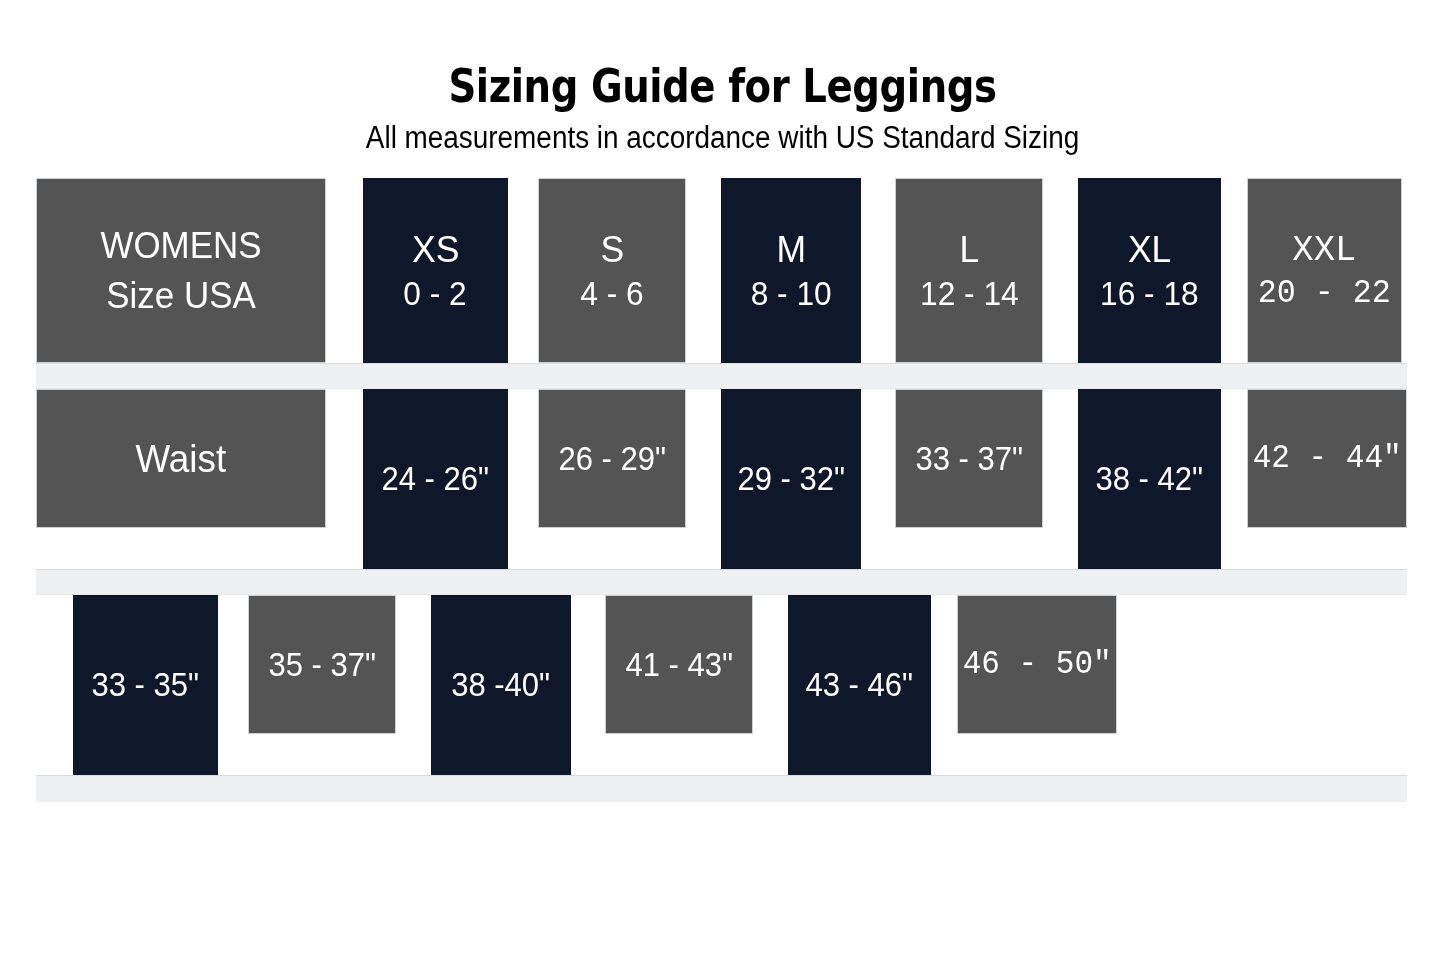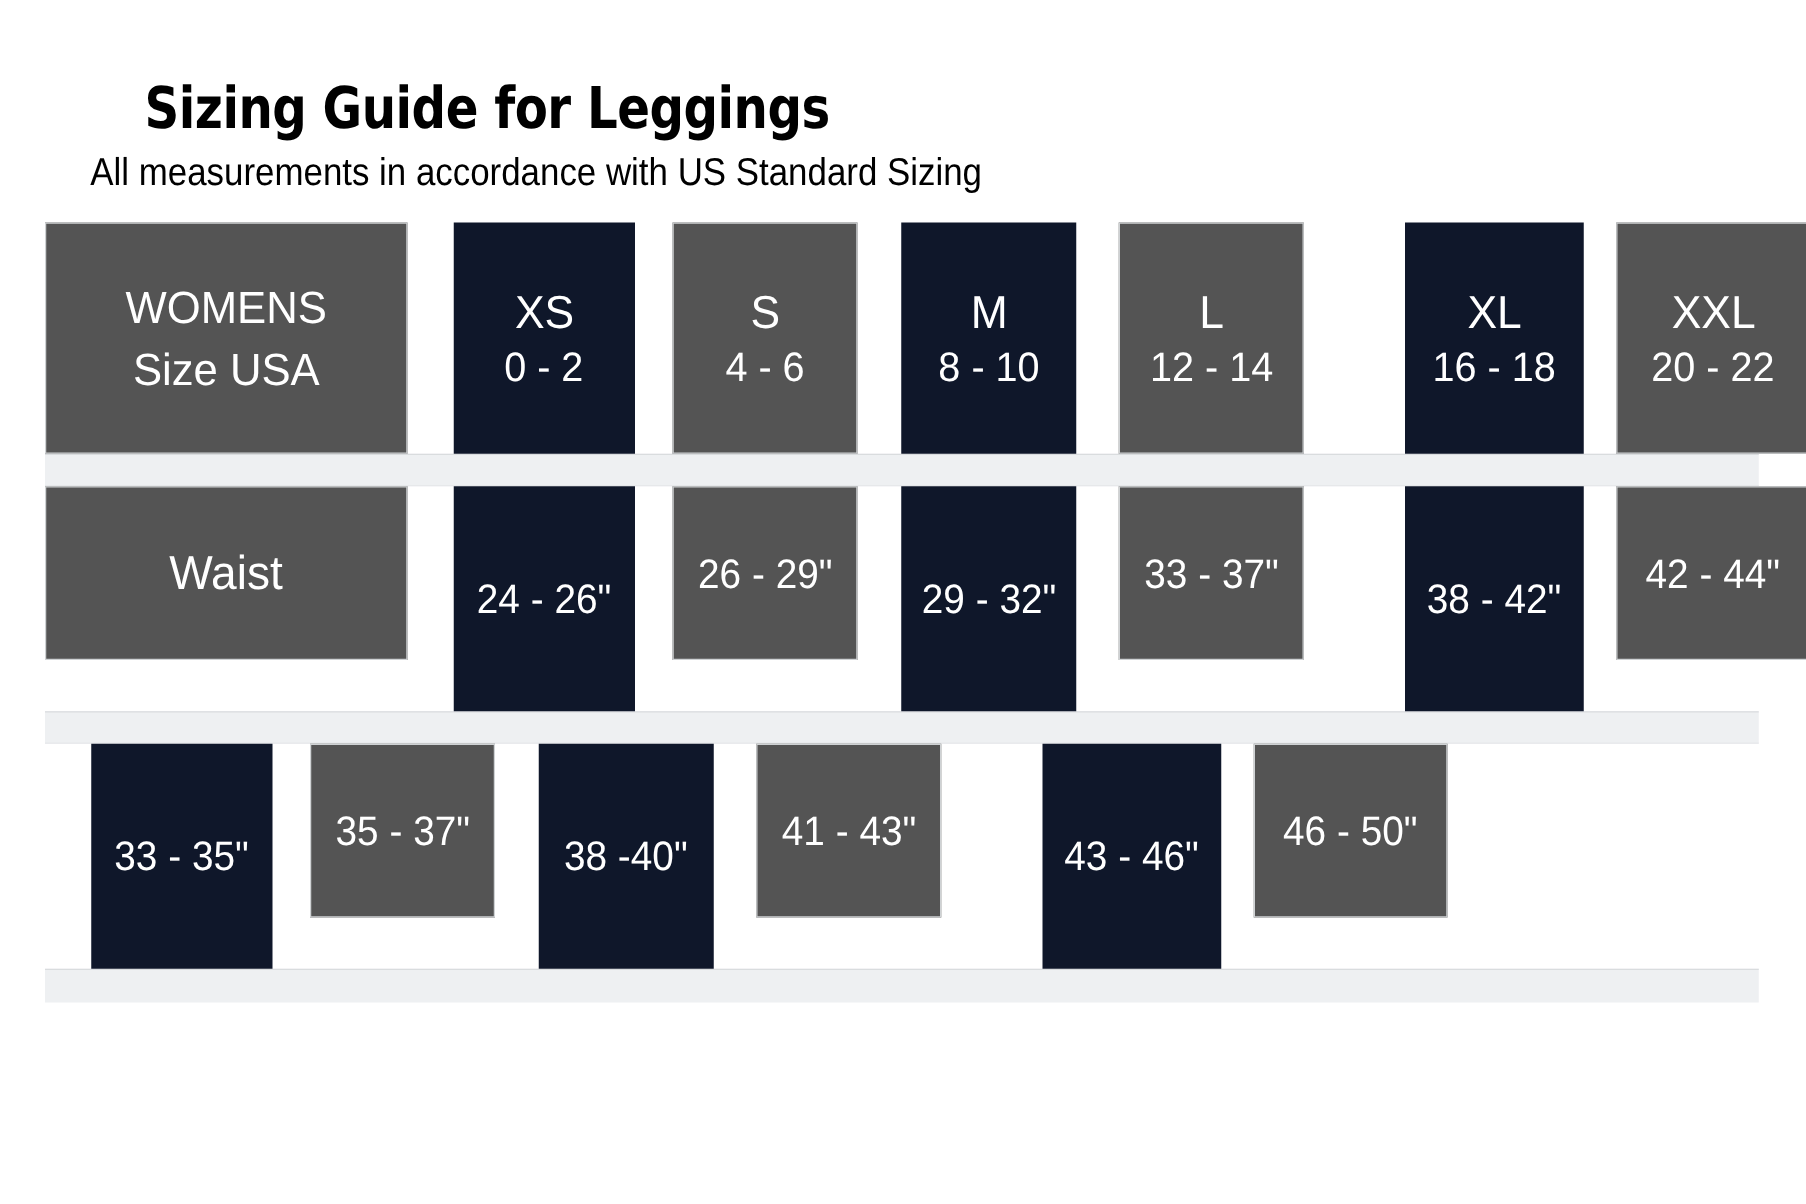--- a/index.html
+++ b/index.html
@@ -22,21 +22,21 @@
     height: 963px;
     background: #ffffff;
   }
 
   
   .heading {
     position: absolute;
     top: 58px;
     left: 0;
     width: 1445px;
-    text-align: left;
+    text-align: center;
   }
   .title {
     font-family: "DejaVu Sans", sans-serif;
     font-weight: 700;
     font-size: 46px;
     line-height: 56px;
     letter-spacing: -0.5px;
     color: #000000;
     transform: scaleX(0.84);
     transform-origin: center top;
@@ -101,22 +101,22 @@
 
   
   .sp { flex: 0 0 auto; background: transparent; }
 
   
   .c-label { flex: 0 0 290px; }
   .c-xs    { flex: 0 0 145px; }
   .c-s     { flex: 0 0 148px; }
   .c-m     { flex: 0 0 140px; }
   .c-l     { flex: 0 0 148px; }
-  .c-xl    { flex: 0 0 143px; margin-left: 46px; }
-  .c-xxl   { flex: 0 0 155px; }
+  .c-xl    { flex: 0 0 143px; }
+  .c-xxl   { flex: 0 0 155px; font-family: Liberation Mono, monospace; }
 
   .sp-1 { flex: 0 0 37px; }
   .sp-2 { flex: 0 0 30px; }
   .sp-3 { flex: 0 0 35px; }
   .sp-4 { flex: 0 0 34px; }
   .sp-5 { flex: 0 0 35px; }
   .sp-6 { flex: 0 0 26px; }
 
   
   .row-head .cell { height: 185px; }

